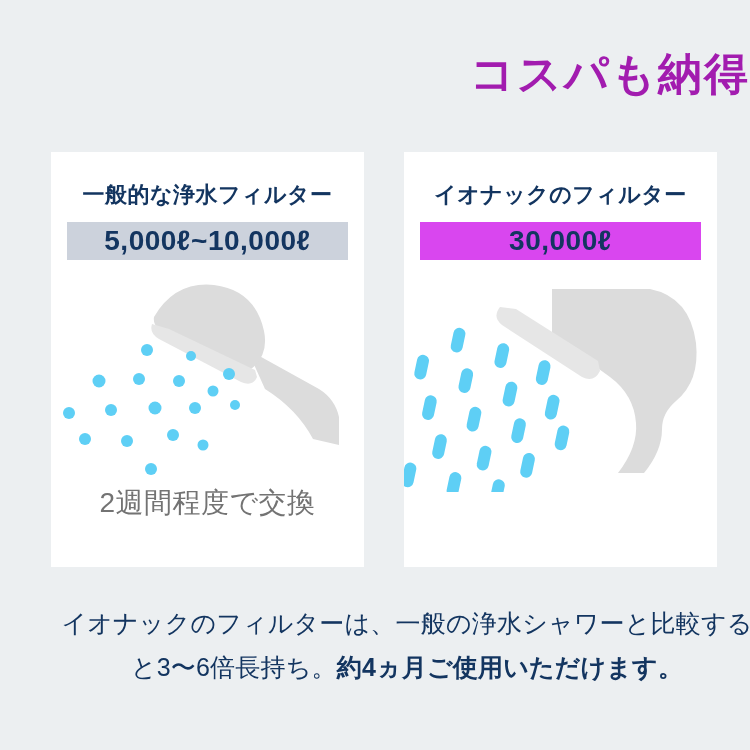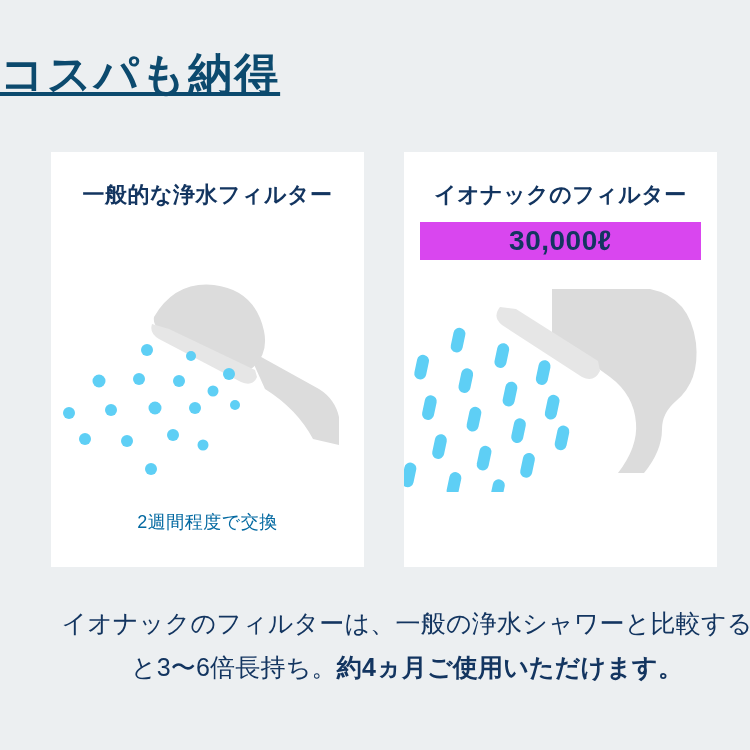--- a/index.html
+++ b/index.html
@@ -14,27 +14,26 @@
     overflow: hidden;
     position: relative;
   }
 
   
   .page-title {
     position: absolute;
     top: 48px;
     left: 0;
     width: 750px;
-    text-align: left;
+    text-align: right;
     font-size: 44px;
     font-weight: bold;
-    color: #0c4a6e;
+    color: #a21caf;
     letter-spacing: 2px;
     line-height: 1.2;
-    text-decoration: underline;
   }
 
   
   .cards {
     position: absolute;
     top: 152px;
     left: 42px;
     width: 666px;
     height: 415px;
     display: flex;
@@ -74,26 +73,26 @@
     font-weight: bold;
     color: #133560;
     letter-spacing: 0.5px;
     white-space: nowrap;
   }
   .volume-band.plain { background: #ccd2dc; }
   .volume-band.accent { background: #d946ef; }
 
   .card-caption {
     position: absolute;
-    bottom: 33px;
+    bottom: 45px;
     left: 0;
     width: 100%;
     text-align: center;
-    font-size: 18px;
-    color: #0369a1;
+    font-size: 28px;
+    color: #737373;
     letter-spacing: 0.5px;
     white-space: nowrap;
   }
 
   
   .shower-art {
     position: absolute;
     top: 125px;
     left: 0;
     width: 313px;
@@ -119,20 +118,23 @@
 </head>
 <body>
 
 <div class="page-title">コスパも納得</div>
 
 <div class="cards">
 
   <div class="card">
     <div class="card-header">一般的な浄水フィルター</div>
 
+    <div class="volume-band plain">
+      <span>5,000ℓ~10,000ℓ</span>
+    </div>
 
     <div class="shower-art">
       <svg width="313" height="215" viewBox="0 0 313 215" xmlns="http://www.w3.org/2000/svg">
 
         <path d="M196 72 L268 112 Q284 122 288 140 L288 168 L262 162 Q246 132 214 112 Z" fill="#dcdcdc"></path>
 
         <path d="M103 40 Q124 4 163 8 Q204 13 213 54 Q218 78 200 92 L120 58 Q101 52 103 40 Z" fill="#dcdcdc"></path>
 
         <path d="M101 47 Q98 56 108 62 L190 105 Q202 110 206 100 L204 93 L118 52 Z" fill="#e6e6e6"></path>
 

